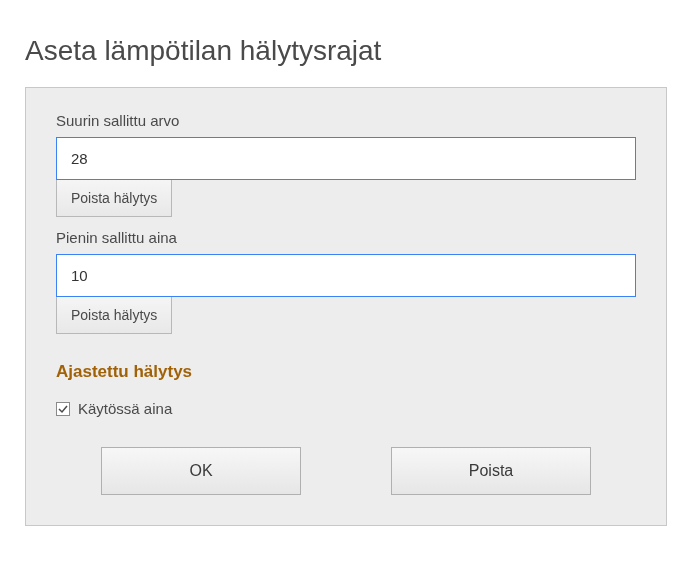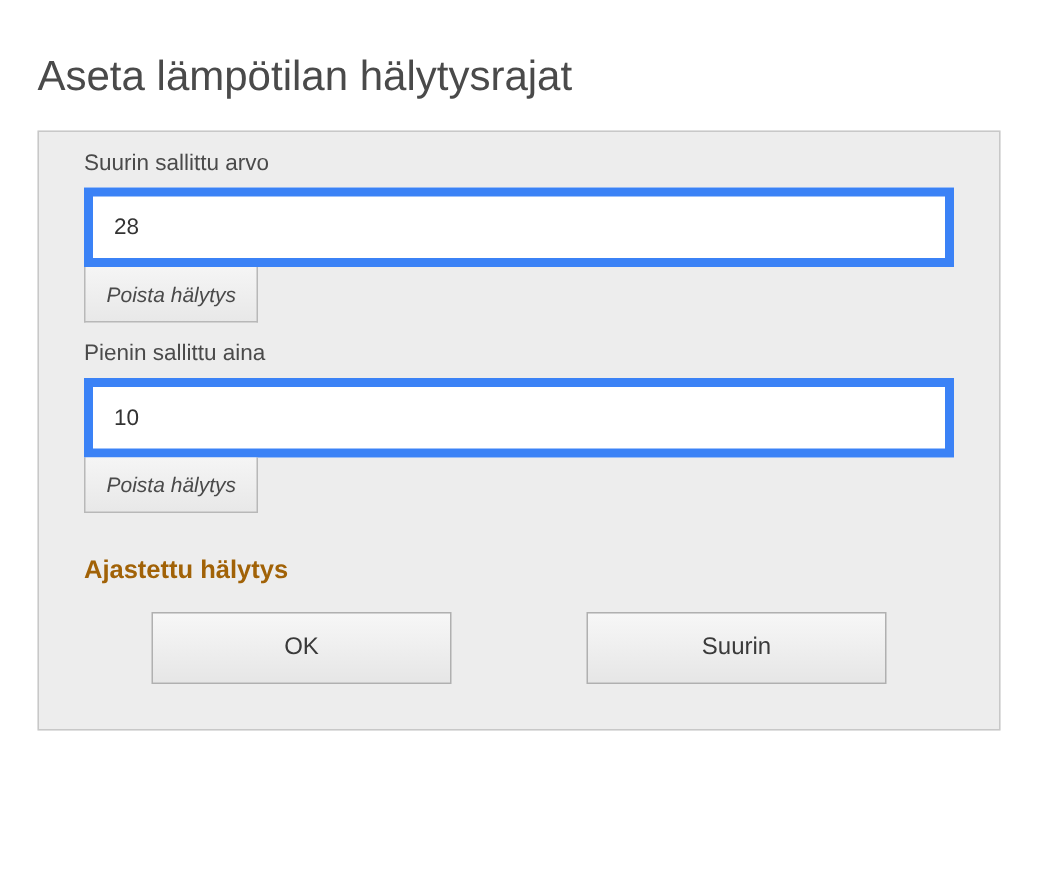--- a/index.html
+++ b/index.html
@@ -16,50 +16,49 @@
     .page-title {
       font-size: 28px;
       font-weight: 400;
       color: #4a4a4a;
       margin-bottom: 20px;
       margin-top: 15px;
     }
     .dialog-panel {
       border: 1px solid #c8c8c8;
       background: #ededed;
-      padding: 12px 30px 30px 30px;
+      padding: 24px 30px 30px 30px;
     }
     .field-group {
       margin-bottom: 12px;
     }
     .field-label {
       font-size: 15px;
       color: #4a4a4a;
       margin-bottom: 8px;
       display: block;
     }
     .text-input {
       width: 100%;
       padding: 12px 14px;
       font-size: 15px;
-      border: 6px solid #3b82f6;
+      border: 1px solid #3b82f6;
       background: #ffffff;
       color: #333;
       outline: none;
     }
     .remove-button {
       margin-top: 0;
       padding: 10px 14px;
       font-size: 14px;
       color: #4a4a4a;
       background: linear-gradient(to bottom, #f5f5f5, #e8e8e8);
       border: 1px solid #b8b8b8;
       border-top: none;
       cursor: pointer;
-      font-style: italic;
     }
     .section-heading {
       font-size: 17px;
       font-weight: 600;
       color: #a16207;
       margin-top: 28px;
       margin-bottom: 18px;
     }
     .checkbox-row {
       display: flex;
@@ -115,19 +114,27 @@
   </div>
 
   <div class="field-group">
     <label class="field-label">Pienin sallittu aina</label>
     <input type="text" class="text-input" value="10" style="">
     <button class="remove-button">Poista hälytys</button>
   </div>
 
   <h2 class="section-heading">Ajastettu hälytys</h2>
 
+  <div class="checkbox-row">
+    <span class="checkbox">
+      <svg viewBox="0 0 10 10">
+        <path d="M1 5 L4 8 L9 2" stroke="#4a4a4a" stroke-width="1.5" fill="none"></path>
+      </svg>
+    </span>
+    <span class="checkbox-label">Käytössä aina</span>
+  </div>
 
   <div class="button-row">
     <button class="action-button">OK</button>
-    <button class="action-button">Suurin</button>
+    <button class="action-button">Poista</button>
   </div>
 
 </div>
 
 </body></html>

